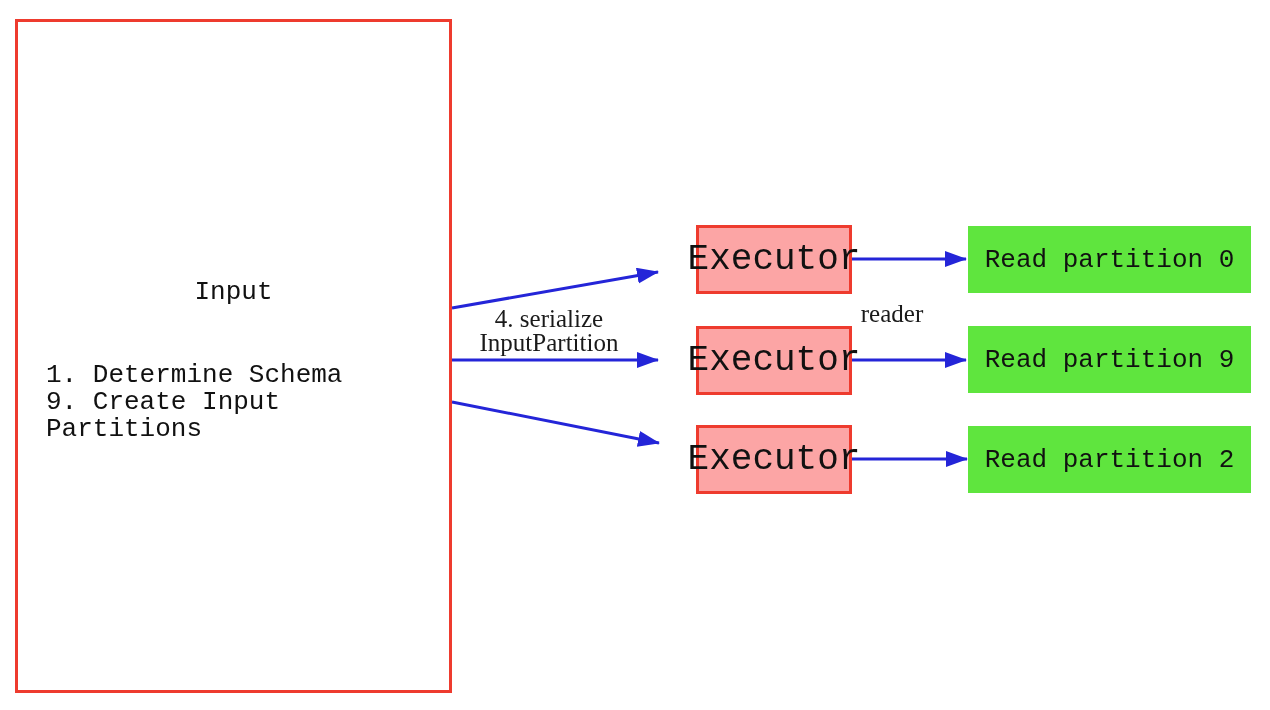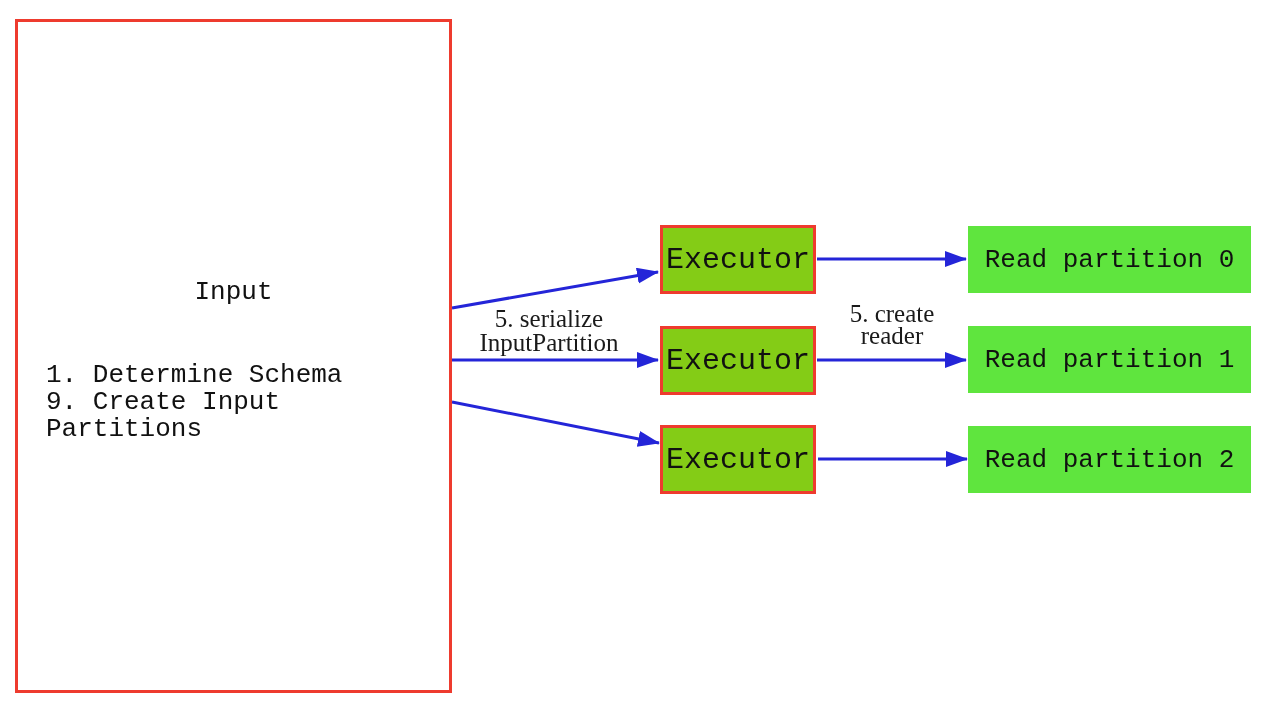--- a/index.html
+++ b/index.html
@@ -61,22 +61,23 @@
     position: absolute;
     left: 28px;
     top: 340px;
     font-size: 26px;
     line-height: 27px;
   }
   .executor-box {
     width: 156px;
     height: 69px;
     border: 3px solid #ee3b2e;
-    background: #84cc16;
-    font-size: 30px;
+    background: #fca5a5;
+    font-size: 36px;
+    margin-left: 36px;
   }
   .executor-1 { left: 660px; top: 225px; }
   .executor-2 { left: 660px; top: 326px; }
   .executor-3 { left: 660px; top: 425px; }
   .partition-box {
     width: 283px;
     height: 67px;
     background: #5fe53e;
     font-size: 26px;
   }
@@ -138,29 +139,28 @@
     <span>Executor</span>
   </div>
   <div class="node executor-box executor-3">
     <span>Executor</span>
   </div>
 
   <div class="node partition-box partition-1">
     <span>Read partition 0</span>
   </div>
   <div class="node partition-box partition-2">
-    <span>Read partition 1</span>
+    <span>Read partition 9</span>
   </div>
   <div class="node partition-box partition-3">
     <span>Read partition 2</span>
   </div>
 
   <div class="edge-label serialize-label">
-    <div>5. serialize</div>
+    <div>4. serialize</div>
     <div>InputPartition</div>
   </div>
 
   <div class="edge-label create-reader-label">
-    <div>5. create</div>
     <div>reader</div>
   </div>
 
 </div>
 
 </body></html>

